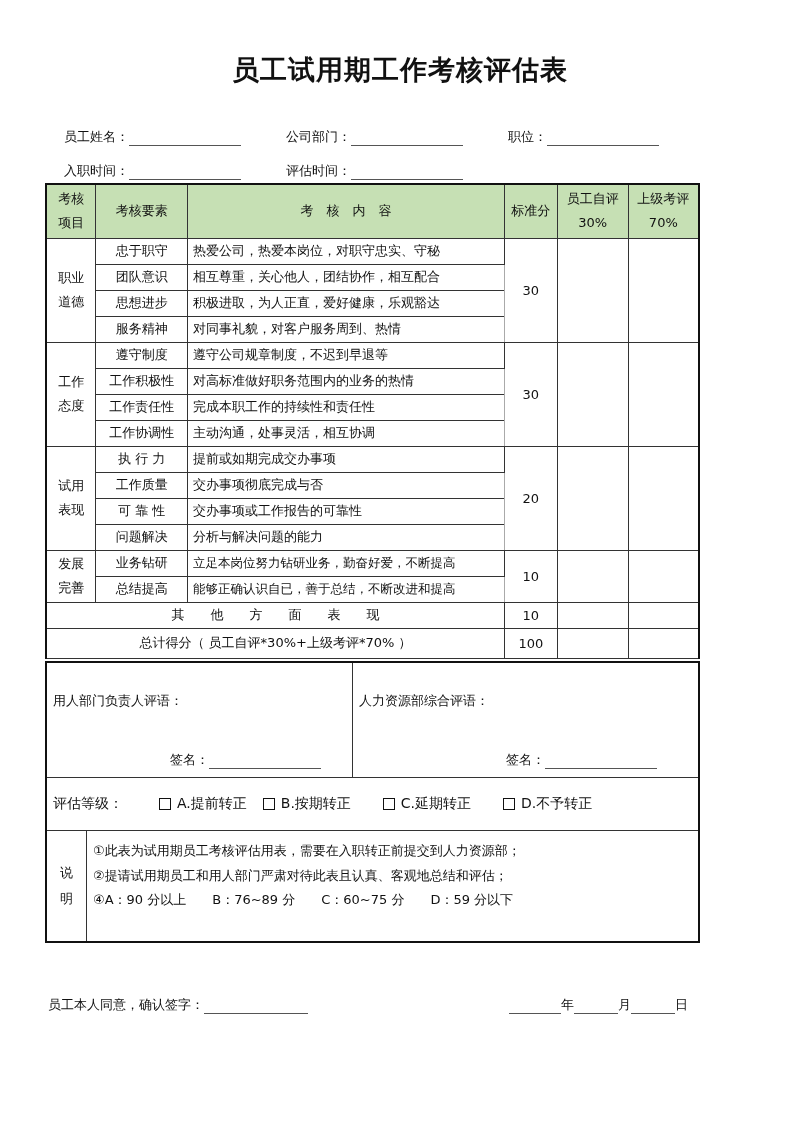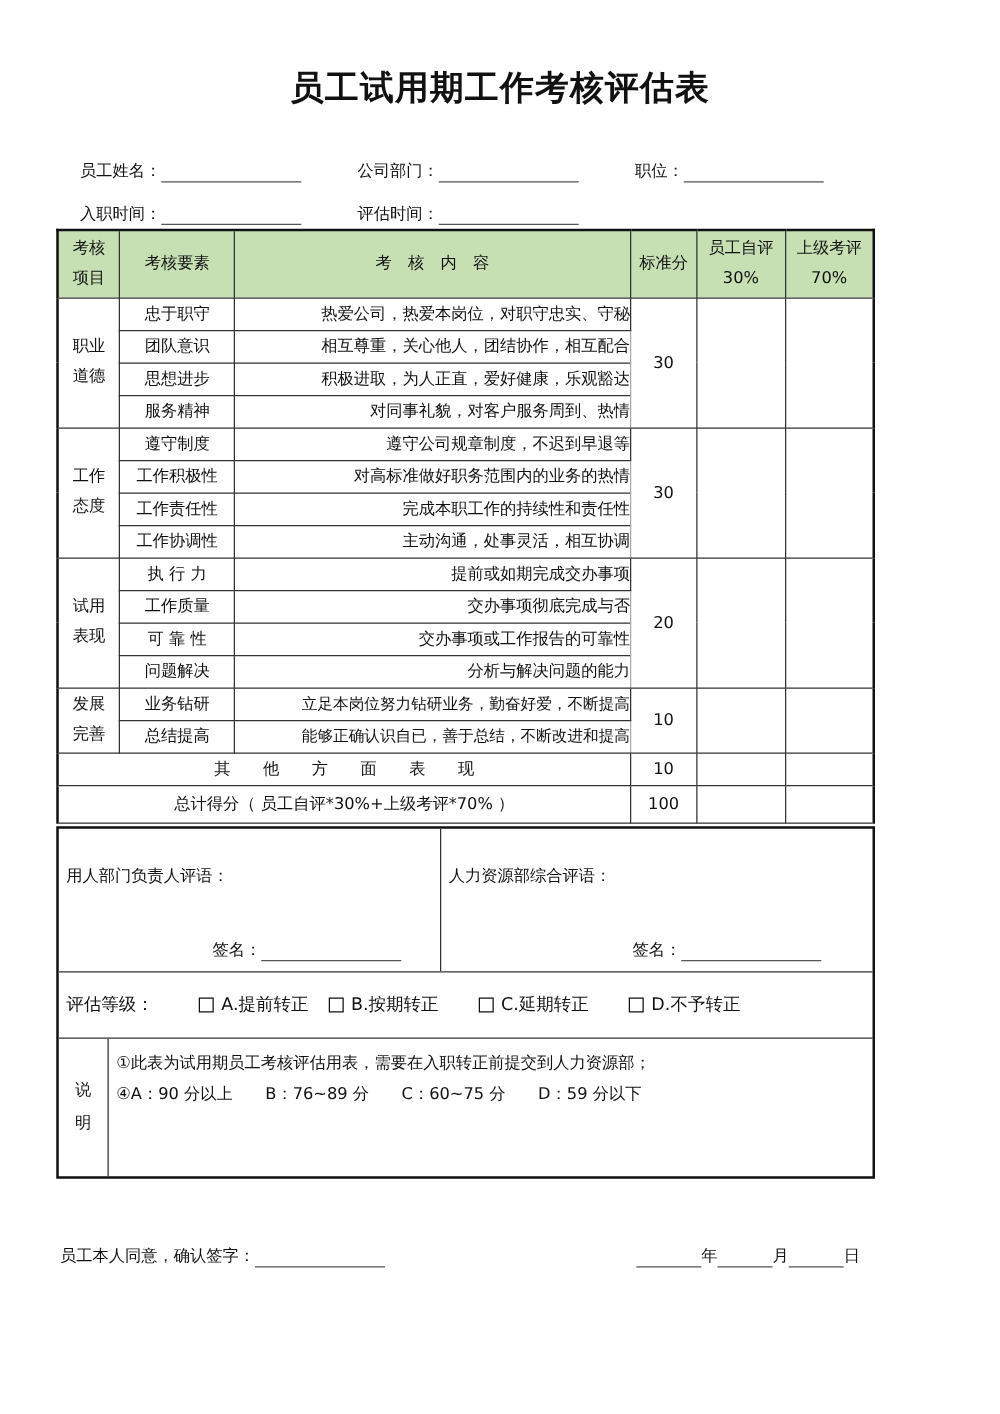--- a/index.html
+++ b/index.html
@@ -7,21 +7,21 @@
   .title { position: absolute; top: 52px; left: 0; width: 800px; text-align: center; font-size: 27px; font-weight: bold; letter-spacing: 1px; }
   .info-row { position: absolute; left: 64px; font-size: 13px; display: flex; align-items: flex-end; }
   .info-field { display: flex; align-items: flex-end; }
   .blank { display: inline-block; border-bottom: 1px solid #555; height: 14px; }
   table.main { position: absolute; left: 45px; top: 183px; border-collapse: collapse; width: 655px; font-size: 13px; }
   table.main td, table.main th { border: 1px solid #333; text-align: center; vertical-align: middle; font-weight: normal; padding: 0; }
   table.main th { background: #c6e0b4; height: 54px; line-height: 24px; }
   table.main .outer-l { border-left: 2px solid #111; }
   table.main .outer-r { border-right: 2px solid #111; }
   table.main tr.top th { border-top: 2px solid #111; }
-  table.main td.content { text-align: right; padding-left: 5px; }
+  table.main td.content { text-align: left; padding-left: 5px; }
   table.main td.score { border-left: 1px solid #aaa; }
   .row26 td { height: 26px; }
   table.main td.grp { line-height: 24px; }
   .lower { position: absolute; left: 45px; top: 661px; width: 655px; border: 2px solid #111; border-top: 2px solid #111; font-size: 13px; }
   .comments { display: flex; height: 115px; border-bottom: 1px solid #333; }
   .comment-box { position: relative; height: 100%; }
   .comment-box .label { position: absolute; left: 6px; top: 18px; margin-top: 11px; }
   .comment-box .sign { position: absolute; top: 88px; display: flex; align-items: flex-end; }
   .grade-row { height: 53px; display: flex; align-items: center; padding-left: 6px; font-size: 14px; border-bottom: 1px solid #333; }
   .grade-opt { display: flex; align-items: center; margin-right: 32px; }
@@ -212,20 +212,21 @@
       </span>
   </div>
 
   <div class="notes">
     <div class="notes-label">
       <span>说</span>
       <span>明</span>
     </div>
     <div class="notes-body">
       <div>①此表为试用期员工考核评估用表，需要在入职转正前提交到人力资源部；</div>
+      <div>②提请试用期员工和用人部门严肃对待此表且认真、客观地总结和评估；</div>
       <div style="white-space:pre;">④A：90 分以上　　B：76~89 分　　C：60~75 分　　D：59 分以下</div>
     </div>
   </div>
 </div>
 
 <div class="footer">
   <div class="info-field">
     <span>员工本人同意，确认签字：</span>
     <span class="blank" style="width:104px;"></span>
   </div>

